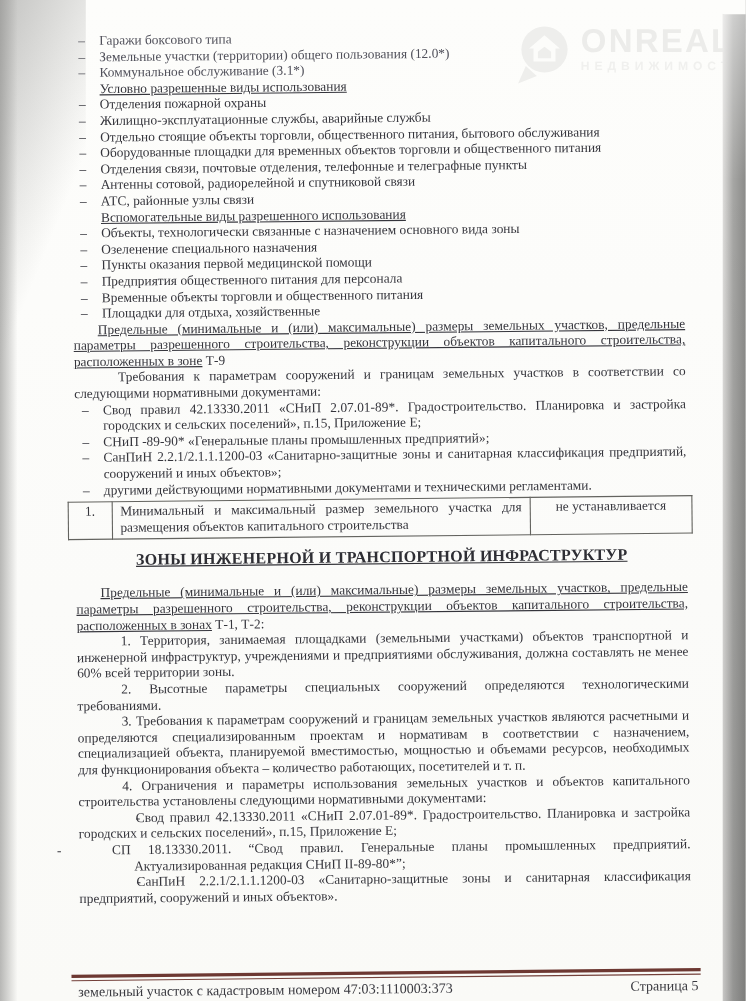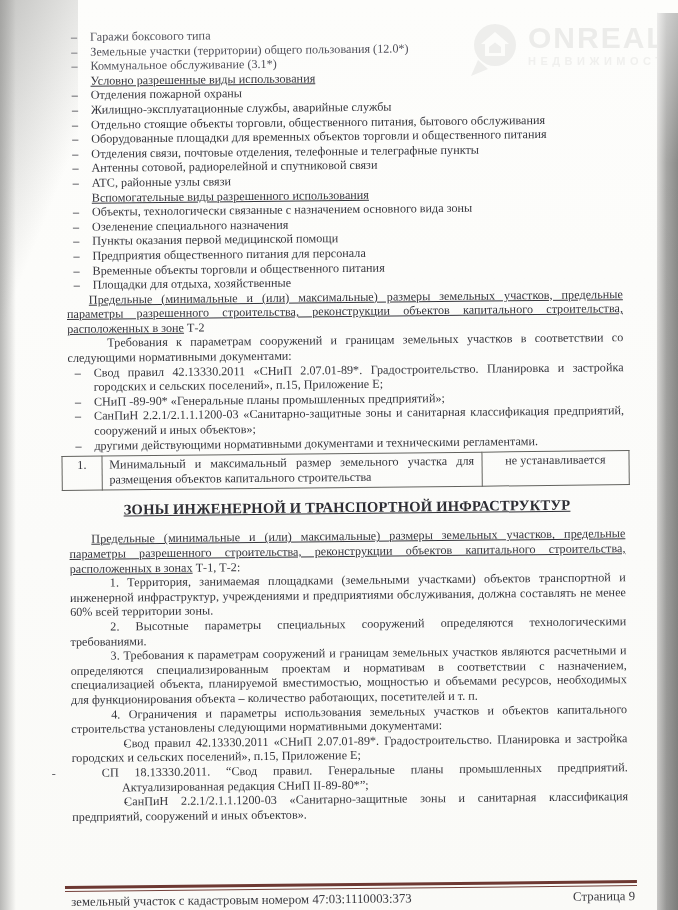--- a/index.html
+++ b/index.html
@@ -145,21 +145,21 @@
       </div>
     <div class="li">
         <span class="mk">–</span>
         <span class="tx">Временные объекты торговли и общественного питания</span>
       </div>
     <div class="li">
         <span class="mk">–</span>
         <span class="tx">Площадки для отдыха, хозяйственные</span>
       </div>
 
-    <div class="upara"><span class="u">Предельные (минимальные и (или) максимальные) размеры земельных участков, предельные параметры разрешенного строительства, реконструкции объектов капитального строительства, расположенных в зоне</span><span> Т-2</span></div>
+    <div class="upara"><span class="u">Предельные (минимальные и (или) максимальные) размеры земельных участков, предельные параметры разрешенного строительства, реконструкции объектов капитального строительства, расположенных в зоне</span><span> Т-9</span></div>
 
     <div class="para">Требования к параметрам сооружений и границам земельных участков в соответствии со следующими нормативными документами:</div>
 
     <div class="hang"><span class="mk">–</span><span class="tx">Свод правил 42.13330.2011 «СНиП 2.07.01-89*. Градостроительство. Планировка и застройка городских и сельских поселений», п.15, Приложение Е;</span></div>
     <div class="hang"><span class="mk">–</span><span class="tx">СНиП -89-90* «Генеральные планы промышленных предприятий»;</span></div>
     <div class="hang"><span class="mk">–</span><span class="tx">СанПиН 2.2.1/2.1.1.1200-03 «Санитарно-защитные зоны и санитарная классификация предприятий, сооружений и иных объектов»;</span></div>
     <div class="hang"><span class="mk">–</span><span class="tx">другими действующими нормативными документами и техническими регламентами.</span></div>
 
     <table class="tbl">
       <tbody>
@@ -181,21 +181,21 @@
     <div class="para">4. Ограничения и параметры использования земельных участков и объектов капитального строительства установлены следующими нормативными документами:</div>
 
     <div class="n2 n2a"><span class="mk">-</span><span>Свод правил 42.13330.2011 «СНиП 2.07.01-89*. Градостроительство. Планировка и застройка городских и сельских поселений», п.15, Приложение Е;</span></div>
     <div class="n2 n2b"><span class="mk">-</span><span>СП 18.13330.2011. “Свод правил. Генеральные планы промышленных предприятий. Актуализированная редакция СНиП II-89-80*”;</span></div>
     <div class="n2 n2c"><span class="mk">-</span><span>СанПиН 2.2.1/2.1.1.1200-03 «Санитарно-защитные зоны и санитарная классификация предприятий, сооружений и иных объектов».</span></div>
 
     <div class="footer">
       <div class="rule"></div>
       <div class="frow">
         <span>земельный участок с кадастровым номером 47:03:1110003:373</span>
-        <span>Страница 9</span>
+        <span>Страница 5</span>
       </div>
     </div>
 
   </div>
 
   <div class="edge-left"></div>
   <div class="edge-left-wedge"></div>
   <div class="edge-right"></div>
   <div class="edge-right-shade"></div>
   <div class="corner-tr"></div>

